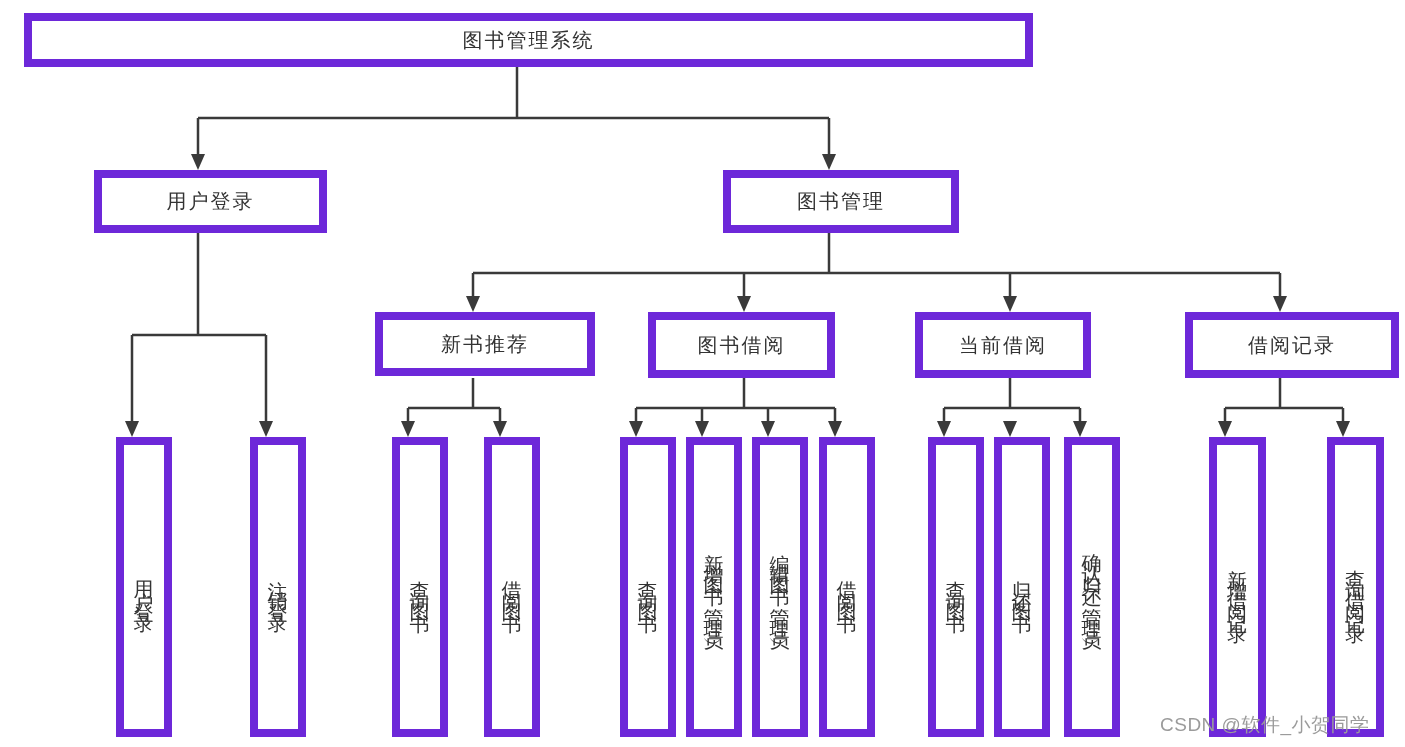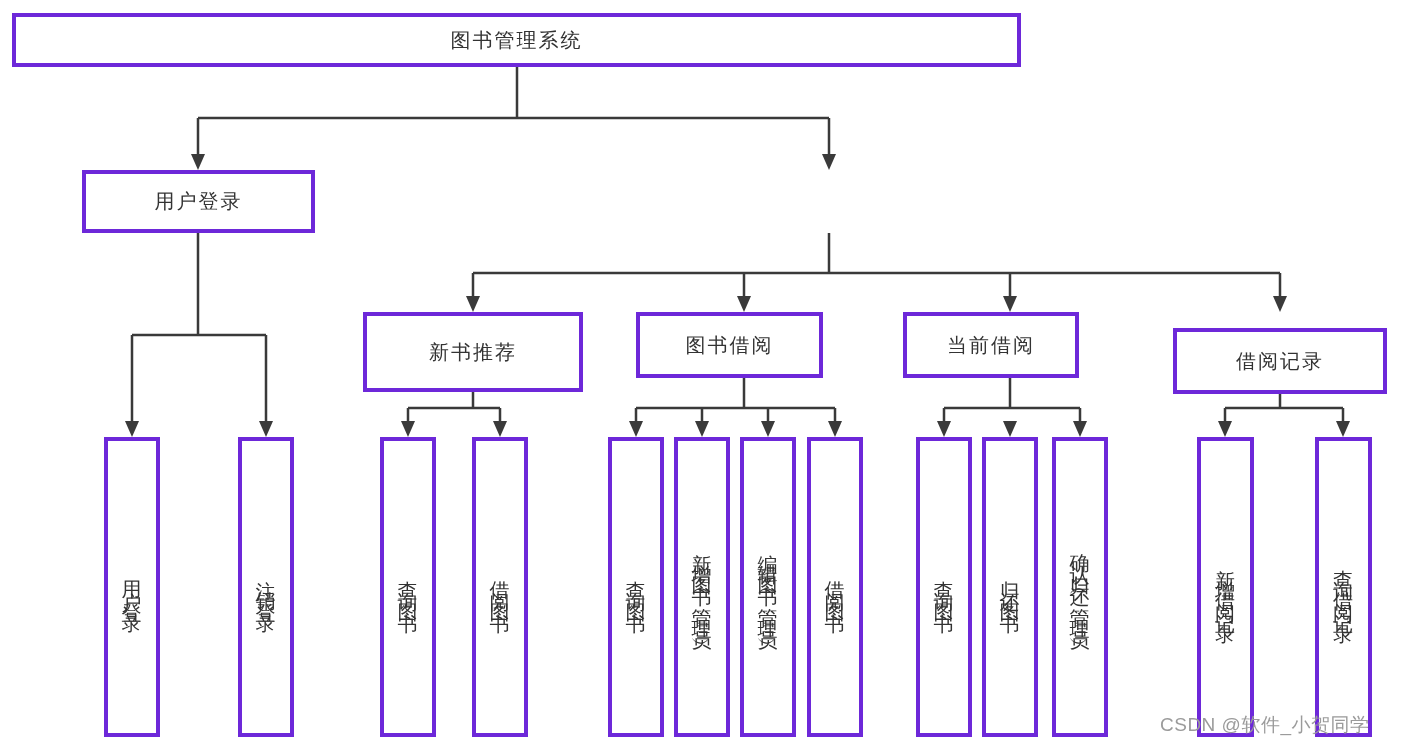--- a/index.html
+++ b/index.html
@@ -19,43 +19,44 @@
   .wires {
     position: absolute;
     left: 0;
     top: 0;
     pointer-events: none;
   }
   .node {
     position: absolute;
     box-sizing: border-box;
     background: #ffffff;
-    border: 4px solid #6d28d9;
+    border: 8px solid #6d28d9;
     display: flex;
     align-items: center;
     justify-content: center;
     font-size: 20px;
     letter-spacing: 2px;
     color: #333333;
     text-align: center;
+    margin-left: 12px;
   }
   .node.v {
     writing-mode: vertical-rl;
     letter-spacing: 11px;
     line-height: 1;
     padding: 8px 0;
   }
   
   .n-root            { left: 12px;   top: 13px;  width: 1009px; height: 54px; }
   .n-user-login      { left: 82px;   top: 170px; width: 233px;  height: 63px; }
   .n-book-mgmt       { left: 711px;  top: 170px; width: 236px;  height: 63px; }
-  .n-new-book        { left: 363px;  top: 312px; width: 220px;  height: 80px; }
+  .n-new-book        { left: 363px;  top: 312px; width: 220px;  height: 64px; }
   .n-book-borrow     { left: 636px;  top: 312px; width: 187px;  height: 66px; }
   .n-current-borrow  { left: 903px;  top: 312px; width: 176px;  height: 66px; }
-  .n-borrow-record   { left: 1173px; top: 328px; width: 214px;  height: 66px; }
+  .n-borrow-record   { left: 1173px; top: 312px; width: 214px;  height: 66px; }
   .leaf { top: 437px; width: 56px; height: 300px; }
   .n-l1  { left: 104px; }
   .n-l2  { left: 238px; }
   .n-l3  { left: 380px; }
   .n-l4  { left: 472px; }
   .n-l5  { left: 608px; }
   .n-l6  { left: 674px; }
   .n-l7  { left: 740px; }
   .n-l8  { left: 807px; }
   .n-l9  { left: 916px; }
@@ -131,20 +132,21 @@
              M937,421 L951,421 L944,437 Z
              M1003,421 L1017,421 L1010,437 Z
              M1073,421 L1087,421 L1080,437 Z
              M1218,421 L1232,421 L1225,437 Z
              M1336,421 L1350,421 L1343,437 Z"></path>
   </svg>
 
   <div class="node n-root">图书管理系统</div>
 
   <div class="node n-user-login">用户登录</div>
+  <div class="node n-book-mgmt">图书管理</div>
 
   <div class="node n-new-book">新书推荐</div>
   <div class="node n-book-borrow">图书借阅</div>
   <div class="node n-current-borrow">当前借阅</div>
   <div class="node n-borrow-record">借阅记录</div>
 
   <div class="node v leaf n-l1">用户登录</div>
   <div class="node v leaf n-l2">注销登录</div>
   <div class="node v leaf n-l3">查询图书</div>
   <div class="node v leaf n-l4">借阅图书</div>

